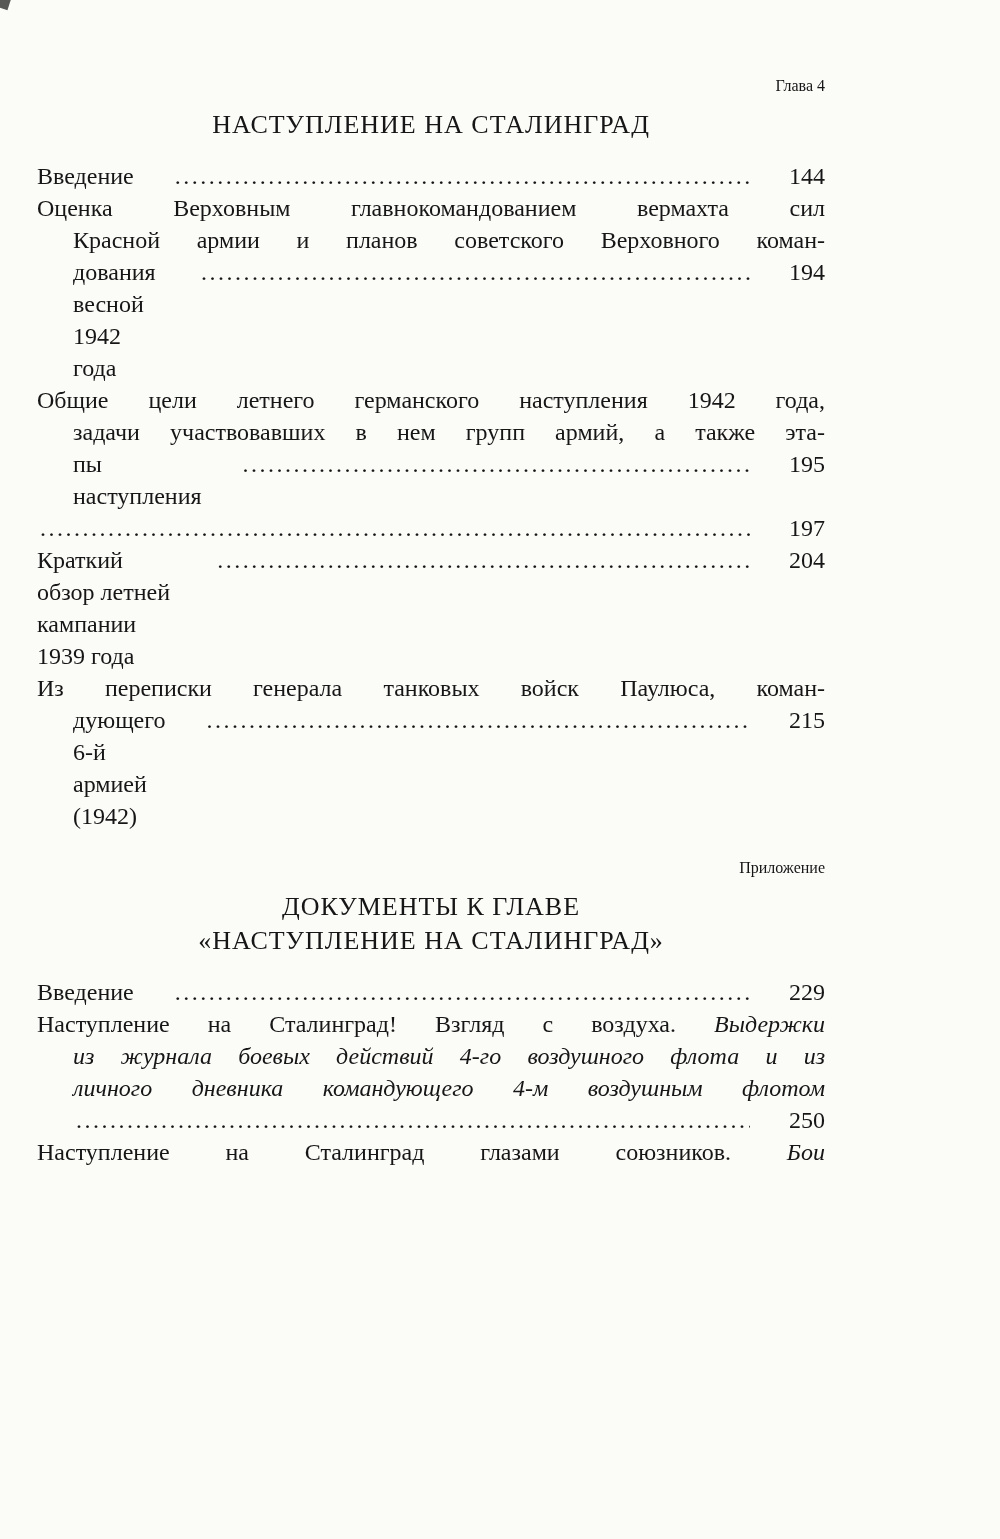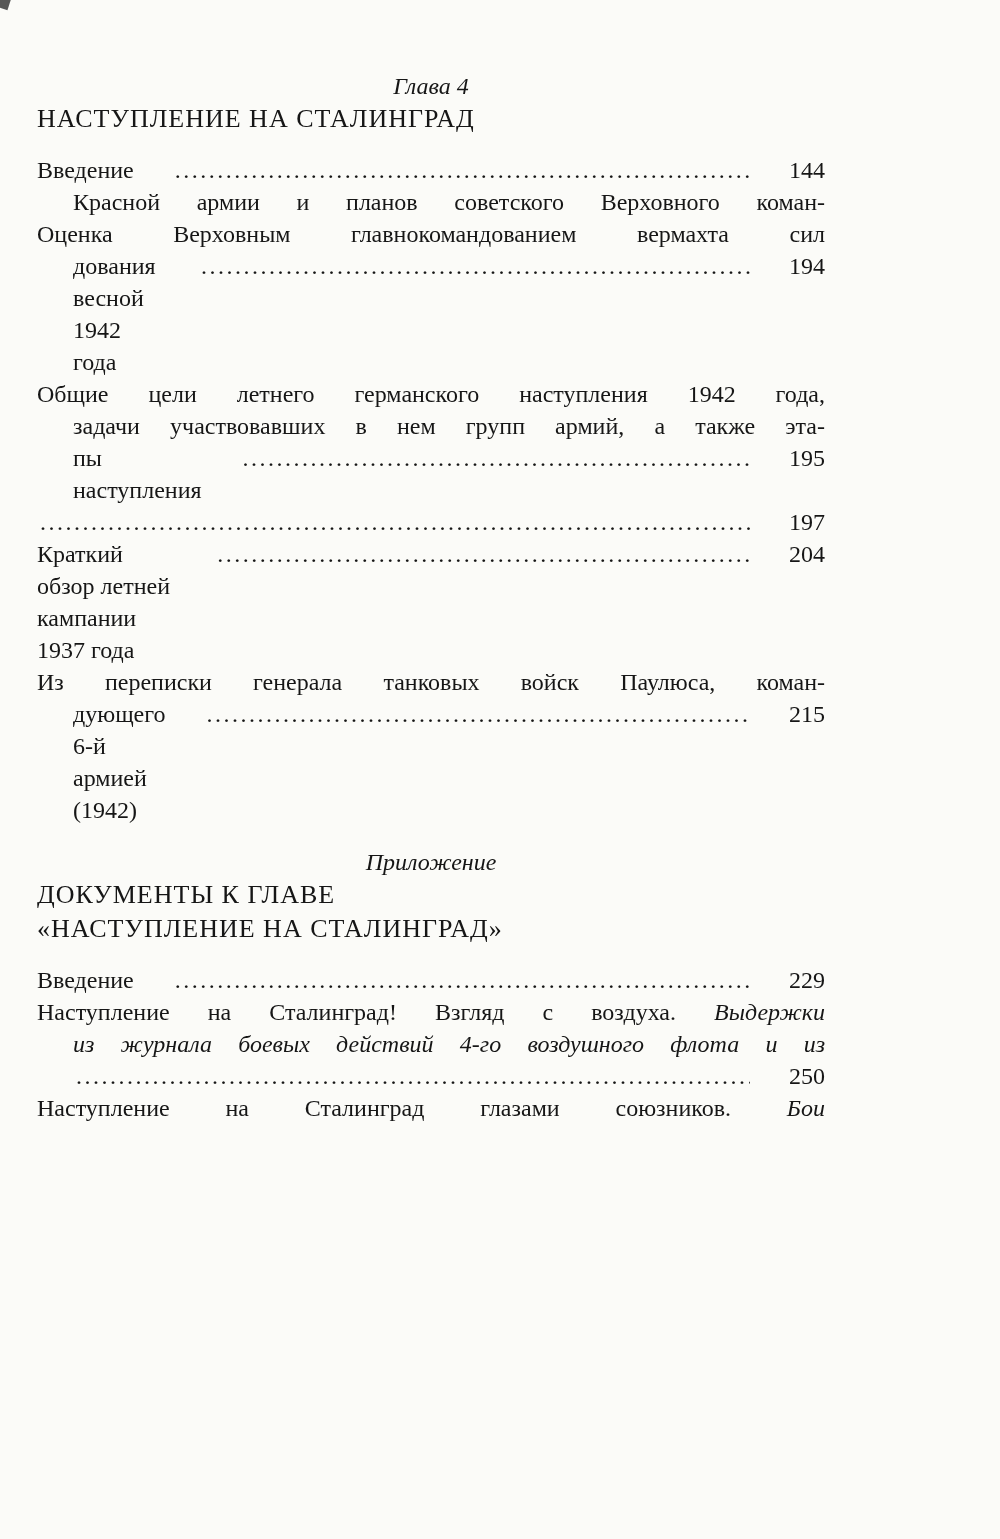--- a/index.html
+++ b/index.html
@@ -25,26 +25,27 @@
   }
   .content {
     position: absolute;
     left: 37px;
     top: 0;
     width: 788px;
     padding-top: 70px;
     font-size: 24px;
   }
   .kicker {
-    font-style: italic;
-    text-align: center;
-    font-size: 24px;
+    text-align: right;
+    font-size: 16px;
     line-height: 32px;
   }
   .sec-title {
+    margin-top: 6px;
+    text-align: center;
   }
   .sec-title-line {
     font-size: 26px;
     line-height: 34px;
     letter-spacing: 1px;
   }
   .entries { margin-top: 18px; }
   .toc-section + .toc-section { margin-top: 20px; }
   .line { line-height: 32px; }
   .line.just {
@@ -89,22 +90,22 @@
         </div>
         <div class="entries">
           <div class="entry">
             <div class="line last">
               <span class="ln-text"><span>Введение </span></span>
               <span class="leader"></span>
               <span class="pg">144</span>
             </div>
           </div>
           <div class="entry">
+            <div class="line just"><span>Оценка Верховным главнокомандованием вермахта сил</span></div>
             <div class="line just cont"><span>Красной армии и планов советского Верховного коман-</span></div>
-            <div class="line just"><span>Оценка Верховным главнокомандованием вермахта сил</span></div>
             <div class="line last cont">
               <span class="ln-text"><span>дования весной 1942 года</span></span>
               <span class="leader"></span>
               <span class="pg">194</span>
             </div>
           </div>
           <div class="entry">
             <div class="line just"><span>Общие цели летнего германского наступления 1942 года,</span></div>
             <div class="line just cont"><span>задачи участвовавших в нем групп армий, а также эта-</span></div>
             <div class="line last cont">
@@ -114,21 +115,21 @@
             </div>
           </div>
           <div class="entry">
             <div class="line last">
               <span class="leader"></span>
               <span class="pg">197</span>
             </div>
           </div>
           <div class="entry">
             <div class="line last">
-              <span class="ln-text"><span>Краткий обзор летней кампании 1937 года </span></span>
+              <span class="ln-text"><span>Краткий обзор летней кампании 1939 года </span></span>
               <span class="leader"></span>
               <span class="pg">204</span>
             </div>
           </div>
           <div class="entry">
             <div class="line just"><span>Из переписки генерала танковых войск Паулюса, коман-</span></div>
             <div class="line last cont">
               <span class="ln-text"><span>дующего 6-й армией (1942)</span></span>
               <span class="leader"></span>
               <span class="pg">215</span>
@@ -146,20 +147,21 @@
           <div class="entry">
             <div class="line last">
               <span class="ln-text"><span>Введение </span></span>
               <span class="leader"></span>
               <span class="pg">229</span>
             </div>
           </div>
           <div class="entry">
             <div class="line just"><span>Наступление на Сталинград! Взгляд с воздуха. </span><span class="it">Выдержки</span></div>
             <div class="line just cont"><span class="it">из журнала боевых действий 4-го воздушного флота и из</span></div>
+            <div class="line just cont"><span class="it">личного дневника командующего 4-м воздушным флотом</span></div>
             <div class="line last cont">
               <span class="leader"></span>
               <span class="pg">250</span>
             </div>
           </div>
           <div class="entry">
             <div class="line just"><span>Наступление на Сталинград глазами союзников. </span><span class="it">Бои</span></div>
           </div>
         </div>
       </section>

